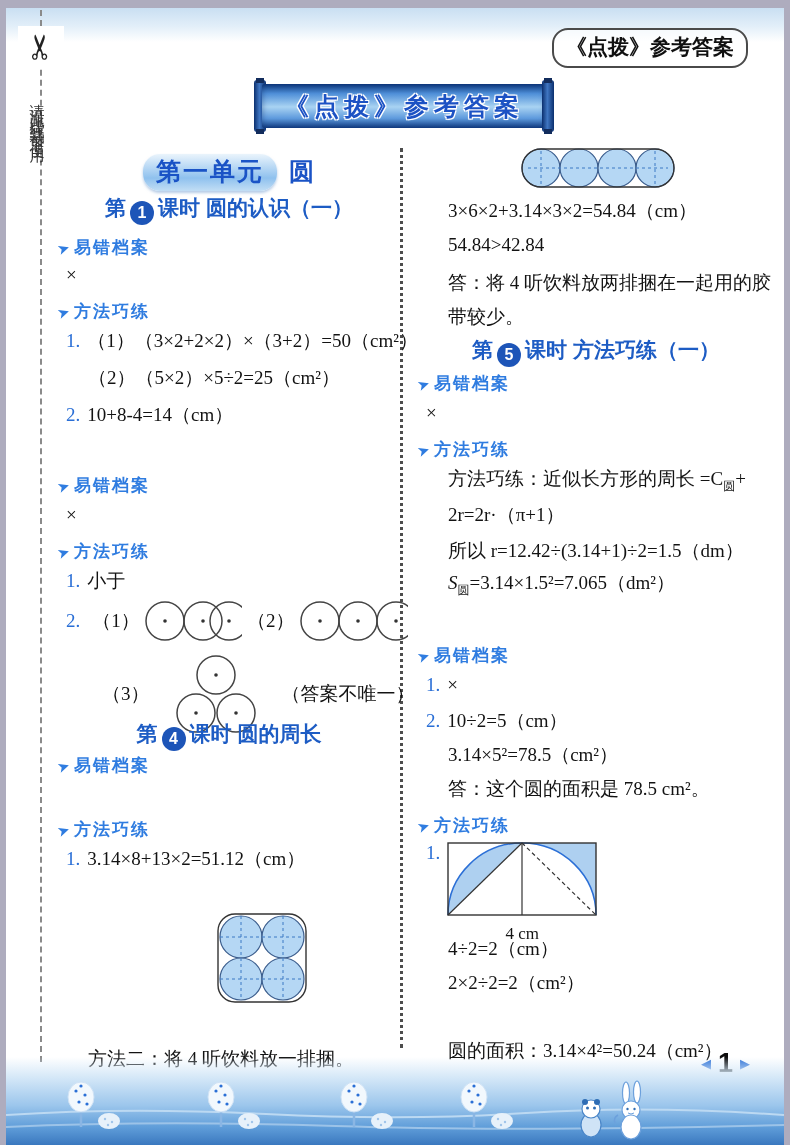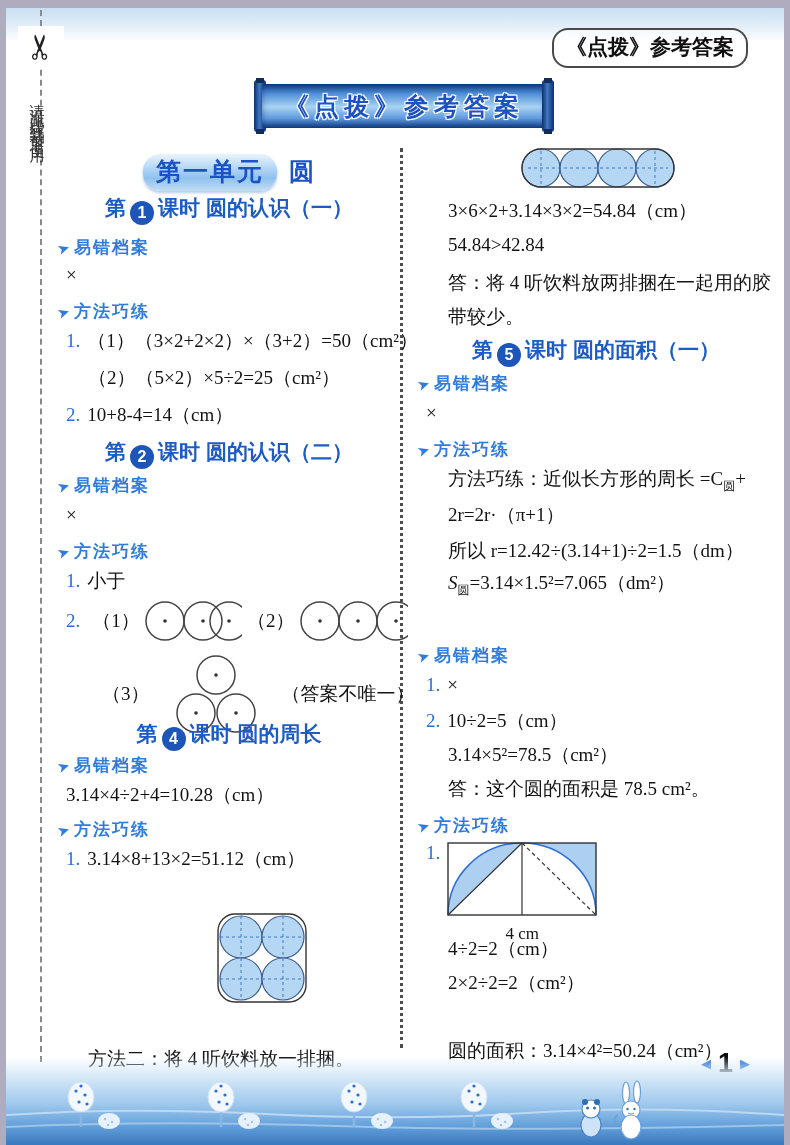--- a/index.html
+++ b/index.html
@@ -144,23 +144,20 @@
     </div>
 
     <div class="abs sublabel" style="top:228px"><span class="dart">➤</span><span>易错档案</span></div>
     <div class="abs line" style="top:256px">×</div>
 
     <div class="abs sublabel" style="top:292px"><span class="dart">➤</span><span>方法巧练</span></div>
     <div class="abs line" style="top:320px"><span class="bnum">1.</span><span>（1）（3×2+2×2）×（3+2）=50（cm²）</span></div>
     <div class="abs line ind" style="top:357px">（2）（5×2）×5÷2=25（cm²）</div>
     <div class="abs line" style="top:394px"><span class="bnum">2.</span><span>10+8-4=14（cm）</span></div>
 
-    <div class="abs lesson-h" style="top:430px">
-      <span>第</span><span class="lnum">2</span><span>课时</span><span class="lesson-title">圆的认识（二）</span>
-    </div>
 
     <div class="abs sublabel" style="top:466px"><span class="dart">➤</span><span>易错档案</span></div>
     <div class="abs line" style="top:496px">×</div>
 
     <div class="abs sublabel" style="top:532px"><span class="dart">➤</span><span>方法巧练</span></div>
     <div class="abs line" style="top:560px"><span class="bnum">1.</span><span>小于</span></div>
 
     <div class="abs line flexrow" style="top:586px;height:54px">
       <span class="bnum">2.</span>
         <span>（1）</span>
@@ -194,21 +191,20 @@
           <circle cx="67" cy="59" r="1.8" fill="#333"></circle>
       </svg>
       <span>（答案不唯一）</span>
     </div>
 
     <div class="abs lesson-h" style="top:712px">
       <span>第</span><span class="lnum">4</span><span>课时</span><span class="lesson-title">圆的周长</span>
     </div>
 
     <div class="abs sublabel" style="top:746px"><span class="dart">➤</span><span>易错档案</span></div>
-    <div class="abs line" style="top:774px">3.14×4÷2+4=10.28（cm）</div>
 
     <div class="abs sublabel" style="top:810px"><span class="dart">➤</span><span>方法巧练</span></div>
     <div class="abs line" style="top:838px"><span class="bnum">1.</span><span>3.14×8+13×2=51.12（cm）</span></div>
 
     <div class="abs" style="top:904px;left:158px;width:95px">
       <svg width="92" height="92">
         <circle cx="25" cy="25" r="21" fill="#b5d7f4" stroke="#3a5c8c" stroke-width="1.2"></circle>
         <circle cx="67" cy="25" r="21" fill="#b5d7f4" stroke="#3a5c8c" stroke-width="1.2"></circle>
         <circle cx="25" cy="67" r="21" fill="#b5d7f4" stroke="#3a5c8c" stroke-width="1.2"></circle>
         <circle cx="67" cy="67" r="21" fill="#b5d7f4" stroke="#3a5c8c" stroke-width="1.2"></circle>
@@ -237,21 +233,21 @@
         <line x1="135" y1="5" x2="135" y2="39" stroke="#3b78c4" stroke-width="1" stroke-dasharray="3,3"></line>
       </svg>
     </div>
 
     <div class="abs line ind" style="top:190px">3×6×2+3.14×3×2=54.84（cm）</div>
     <div class="abs line ind" style="top:226px">54.84&gt;42.84</div>
     <div class="abs line ind" style="top:262px">答：将 4 听饮料放两排捆在一起用的胶</div>
     <div class="abs line ind" style="top:296px">带较少。</div>
 
     <div class="abs lesson-h" style="top:328px">
-      <span>第</span><span class="lnum">5</span><span>课时</span><span class="lesson-title">圆的面积（一）</span>
+      <span>第</span><span class="lnum">5</span><span>课时</span><span class="lesson-title">方法巧练（一）</span>
     </div>
 
     <div class="abs sublabel" style="top:364px"><span class="dart">➤</span><span>易错档案</span></div>
     <div class="abs line" style="top:394px">×</div>
 
     <div class="abs sublabel" style="top:430px"><span class="dart">➤</span><span>方法巧练</span></div>
     <div class="abs line ind" style="top:458px"><span>方法巧练：近似长方形的周长 =C</span><sub style="font-size:12px">圆</sub><span>+</span></div>
     <div class="abs line ind" style="top:494px">2r=2r·（π+1）</div>
     <div class="abs line ind" style="top:530px">所以 r=12.42÷(3.14+1)÷2=1.5（dm）</div>
     <div class="abs line ind" style="top:562px"><span style="font-style:italic">S</span><sub style="font-size:12px">圆</sub><span>=3.14×1.5²=7.065（dm²）</span></div>

